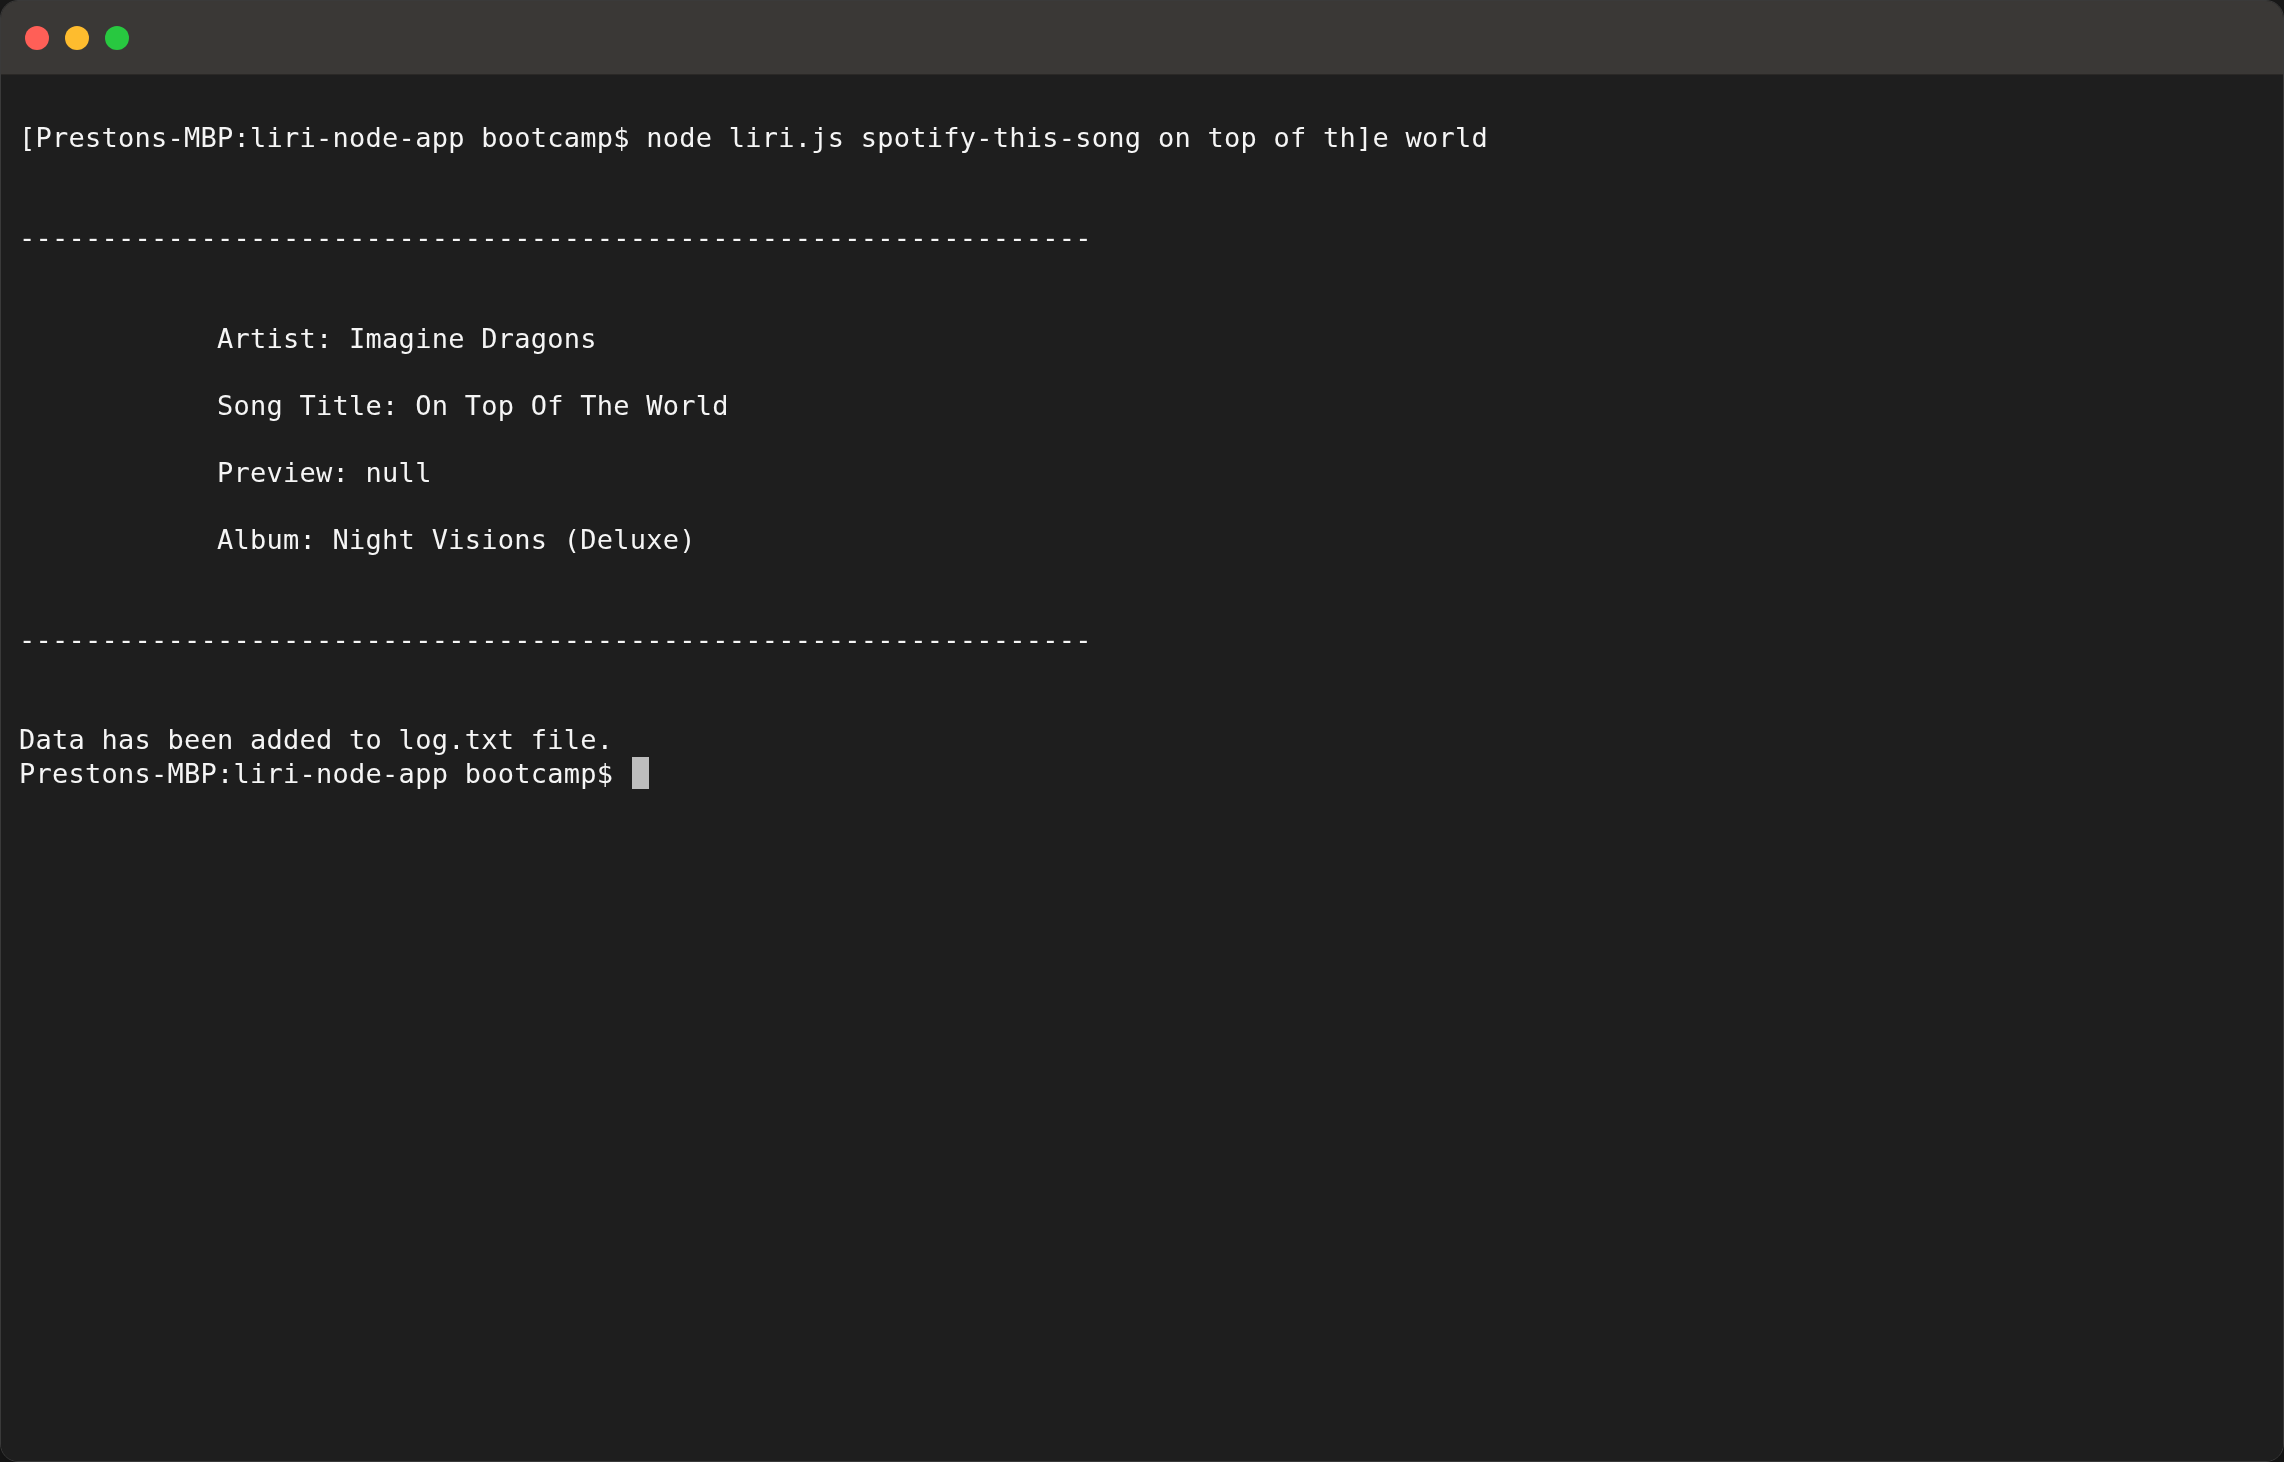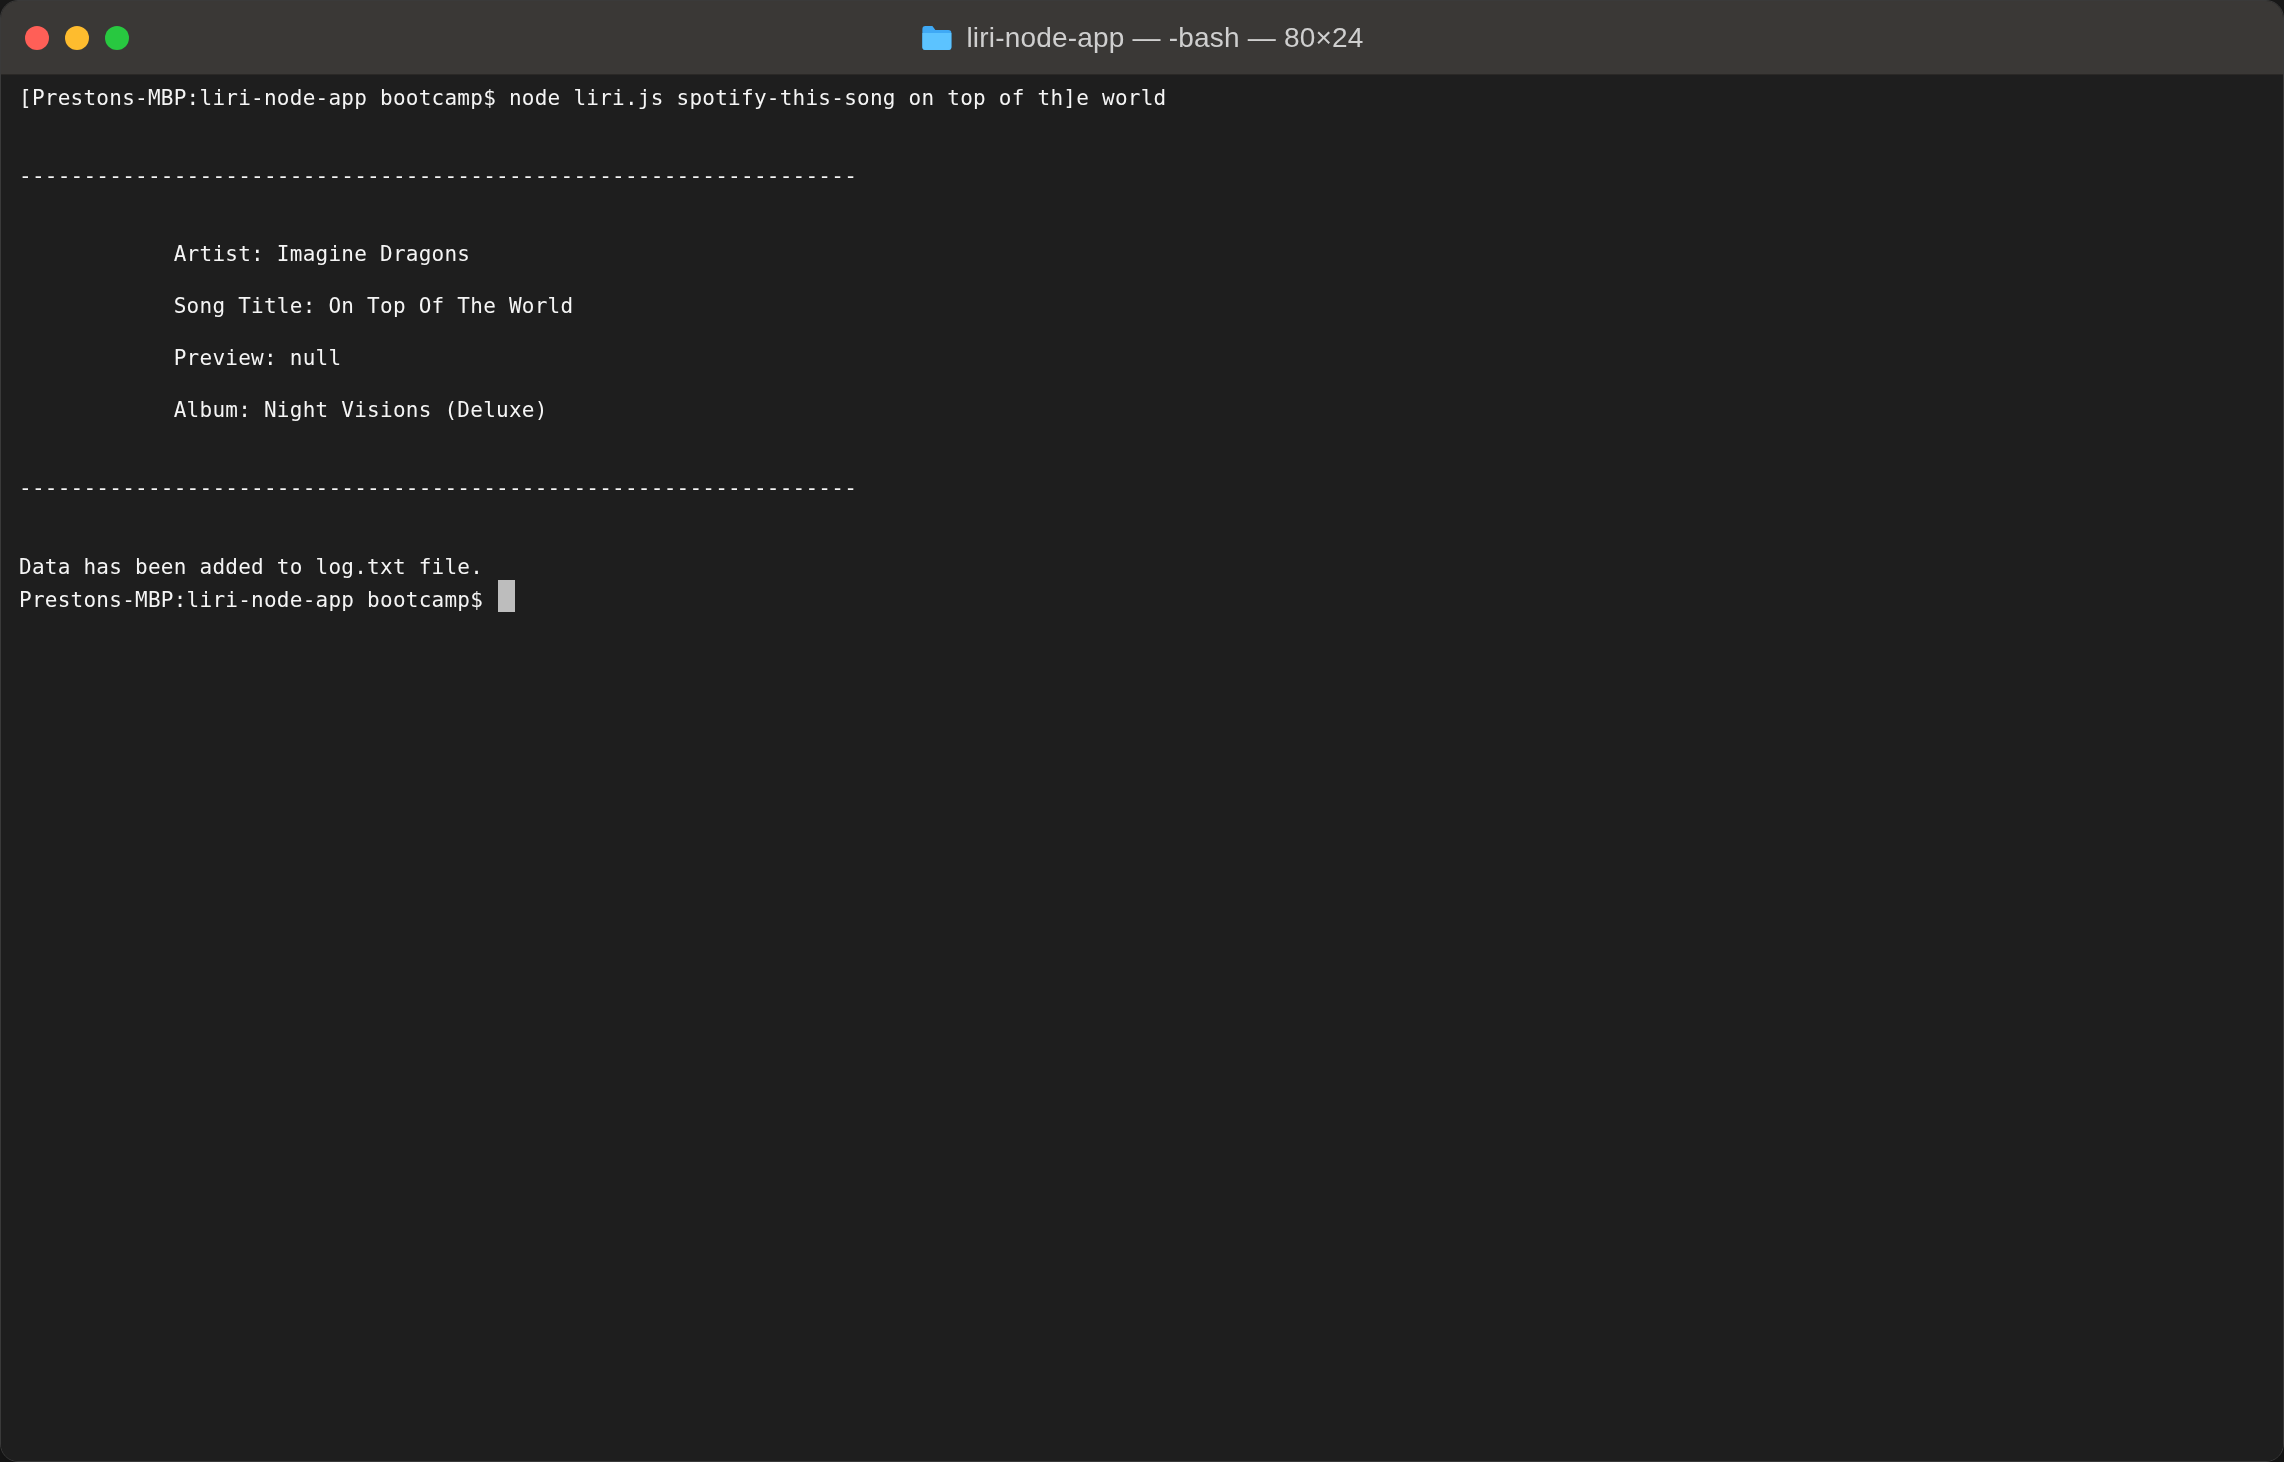--- a/index.html
+++ b/index.html
@@ -76,26 +76,27 @@
       width: 32px;
       height: 26px;
       position: relative;
     }
     .folder-icon svg { display:block; }
     
     .terminal-body {
       flex: 1;
       background: #1e1e1e;
       color: #f5f5f5;
-      font-size: 21px;
+      font-size: 27px;
       line-height: 1.24;
       padding: 10px 18px 18px 18px;
       white-space: pre;
       overflow: hidden;
       letter-spacing: 0.25px;
+      margin-top: 36px;
     }
     
     .cursor-block {
       display: inline-block;
       width: 17px;
       height: 32px;
       background: #bdbdbd;
       vertical-align: text-bottom;
       margin-left: 2px;
     }
@@ -105,29 +106,20 @@
 </head>
 <body>
 
 <div class="terminal-window">
 
   <div class="title-bar">
     <div class="traffic-lights">
       <div class="light light-close"></div>
       <div class="light light-min"></div>
       <div class="light light-max"></div>
-    </div>
-    <div class="title-content">
-      <span class="folder-icon">
-        <svg width="32" height="26" viewBox="0 0 32 26">
-          <path d="M2 4 C2 2 3 1 5 1 L12 1 L15 5 L28 5 C30 5 31 6 31 8 L31 22 C31 24 30 25 28 25 L5 25 C3 25 2 24 2 22 Z" fill="#3fa9f5"></path>
-          <path d="M2 8 L31 8 L31 22 C31 24 30 25 28 25 L5 25 C3 25 2 24 2 22 Z" fill="#5cc3ff"></path>
-        </svg>
-      </span>
-      <span>liri-node-app — -bash — 80×24</span>
     </div>
   </div>
 
   <div class="terminal-body"><span class="prompt-line"><span>[Prestons-MBP:liri-node-app bootcamp$ </span><span>node liri.js spotify-this-song on top of th]e world</span></span>
 <span></span>
 <span></span>
 <span>-----------------------------------------------------------------</span>
 <span></span>
 <span></span>
 <span>            Artist: Imagine Dragons</span>

